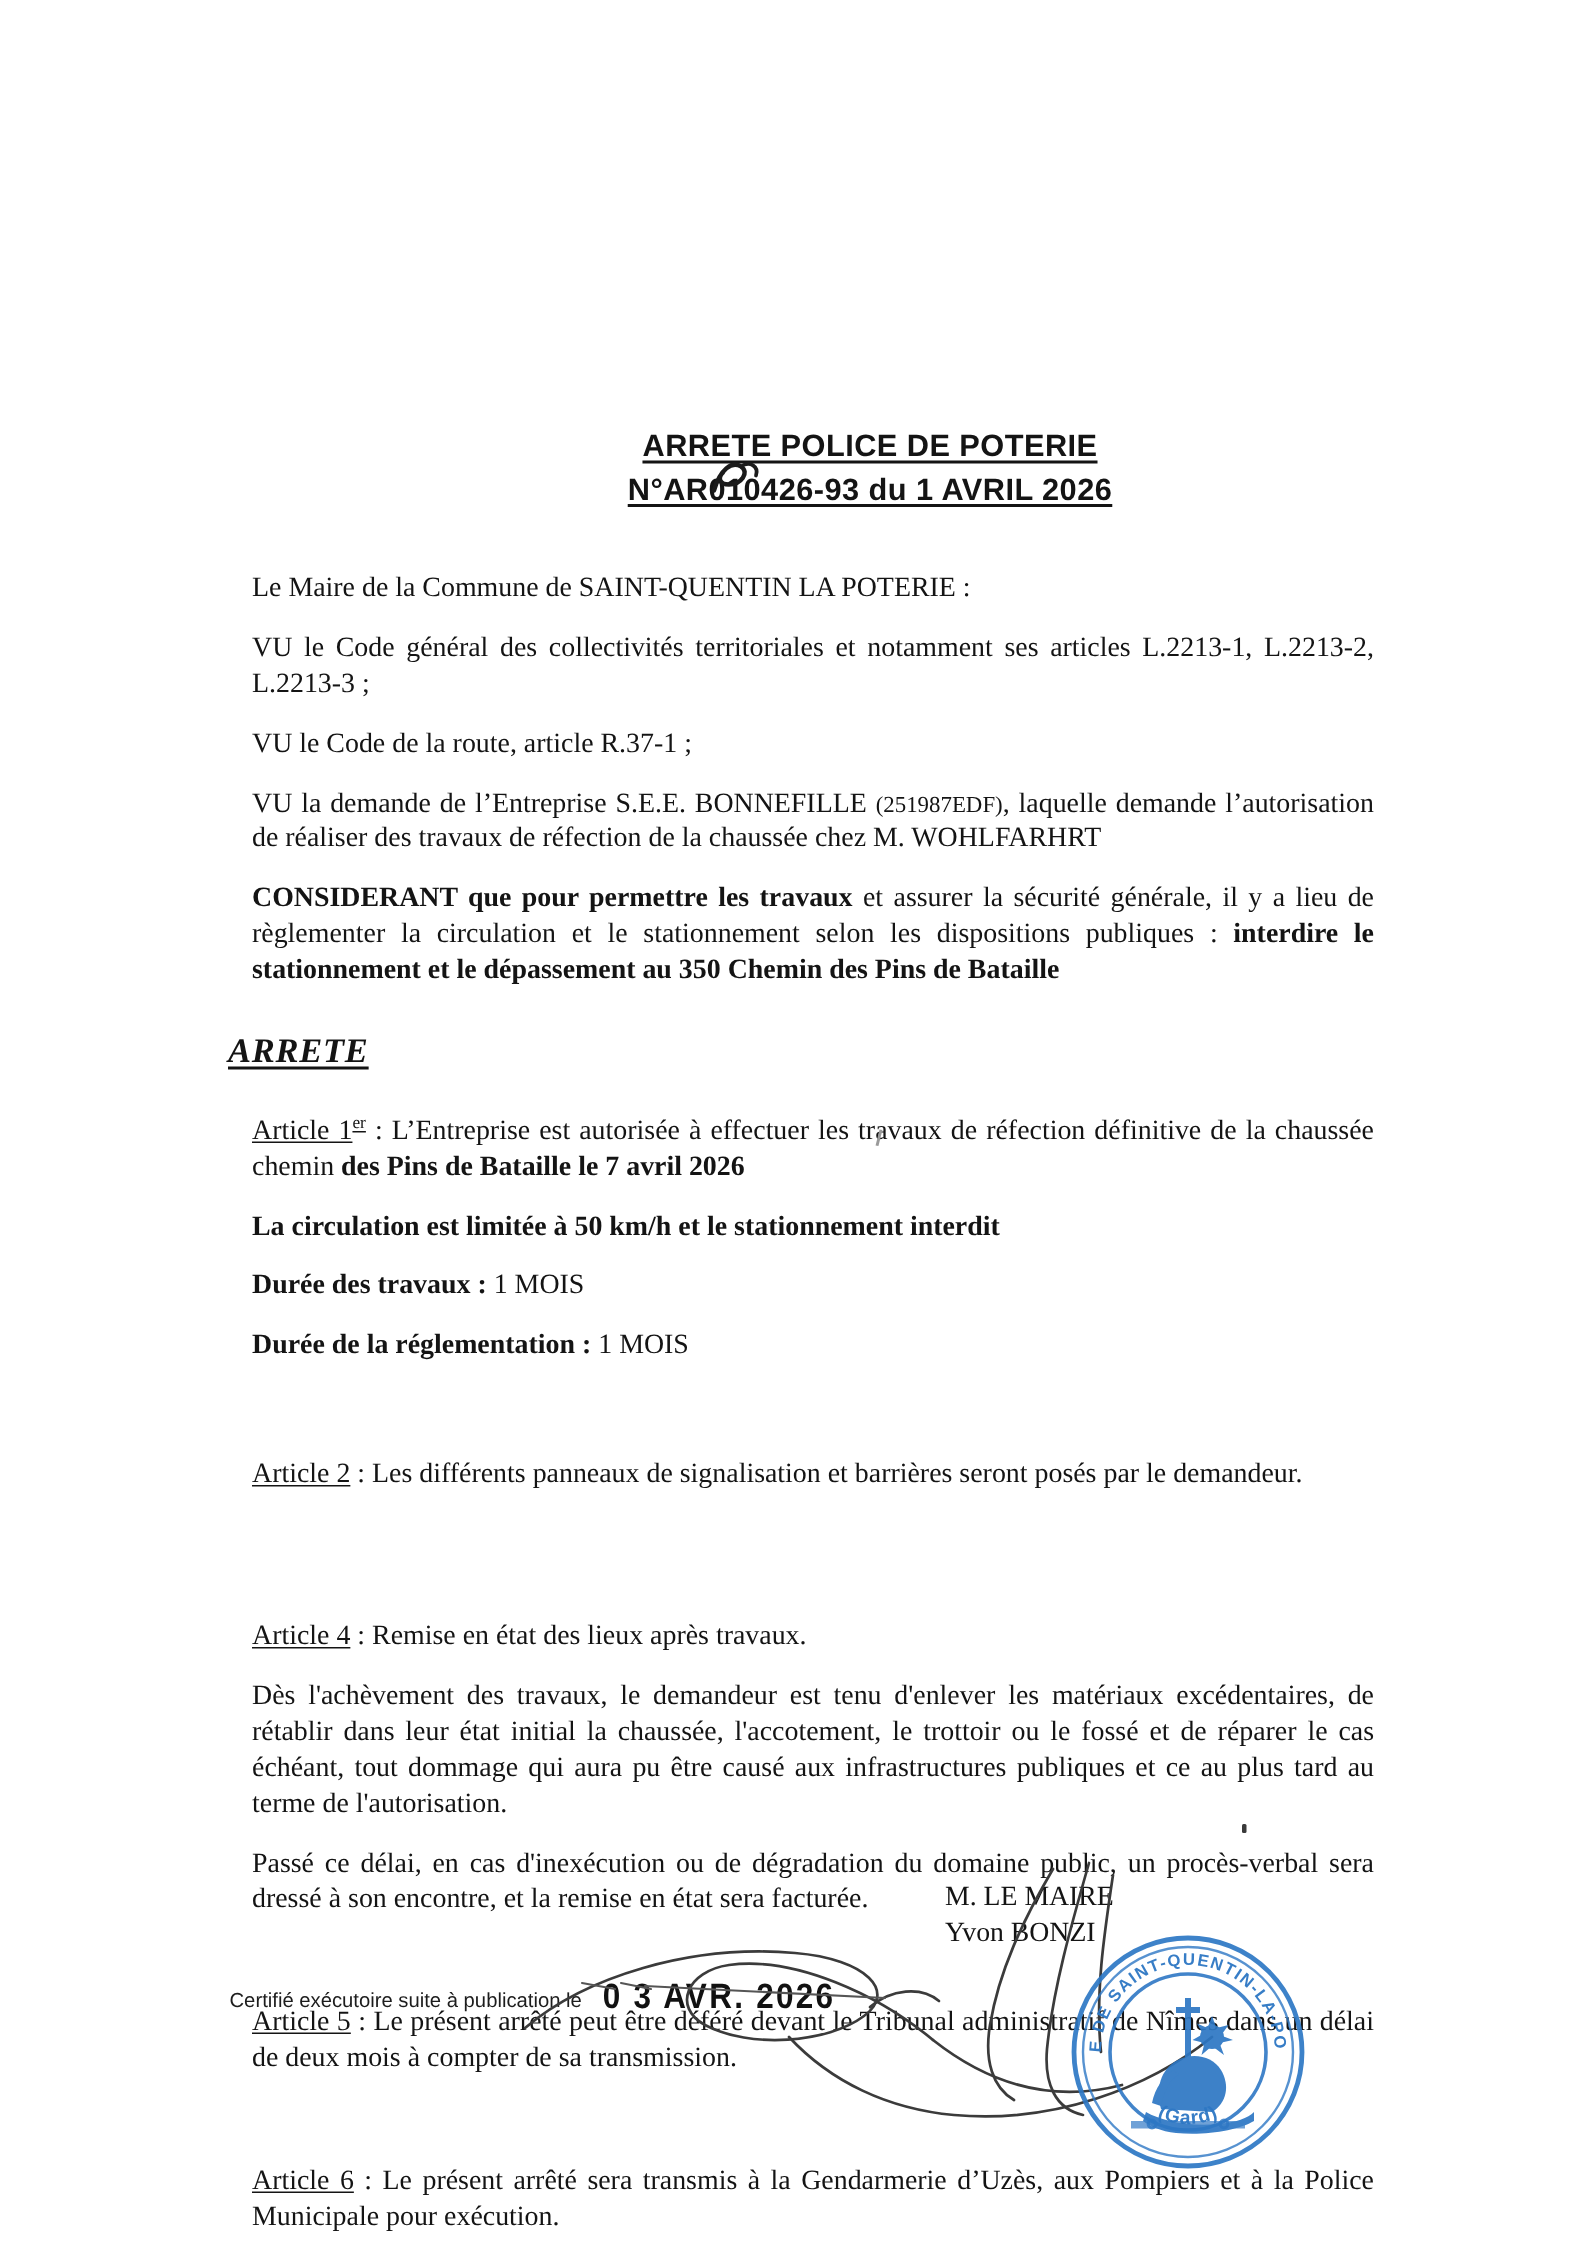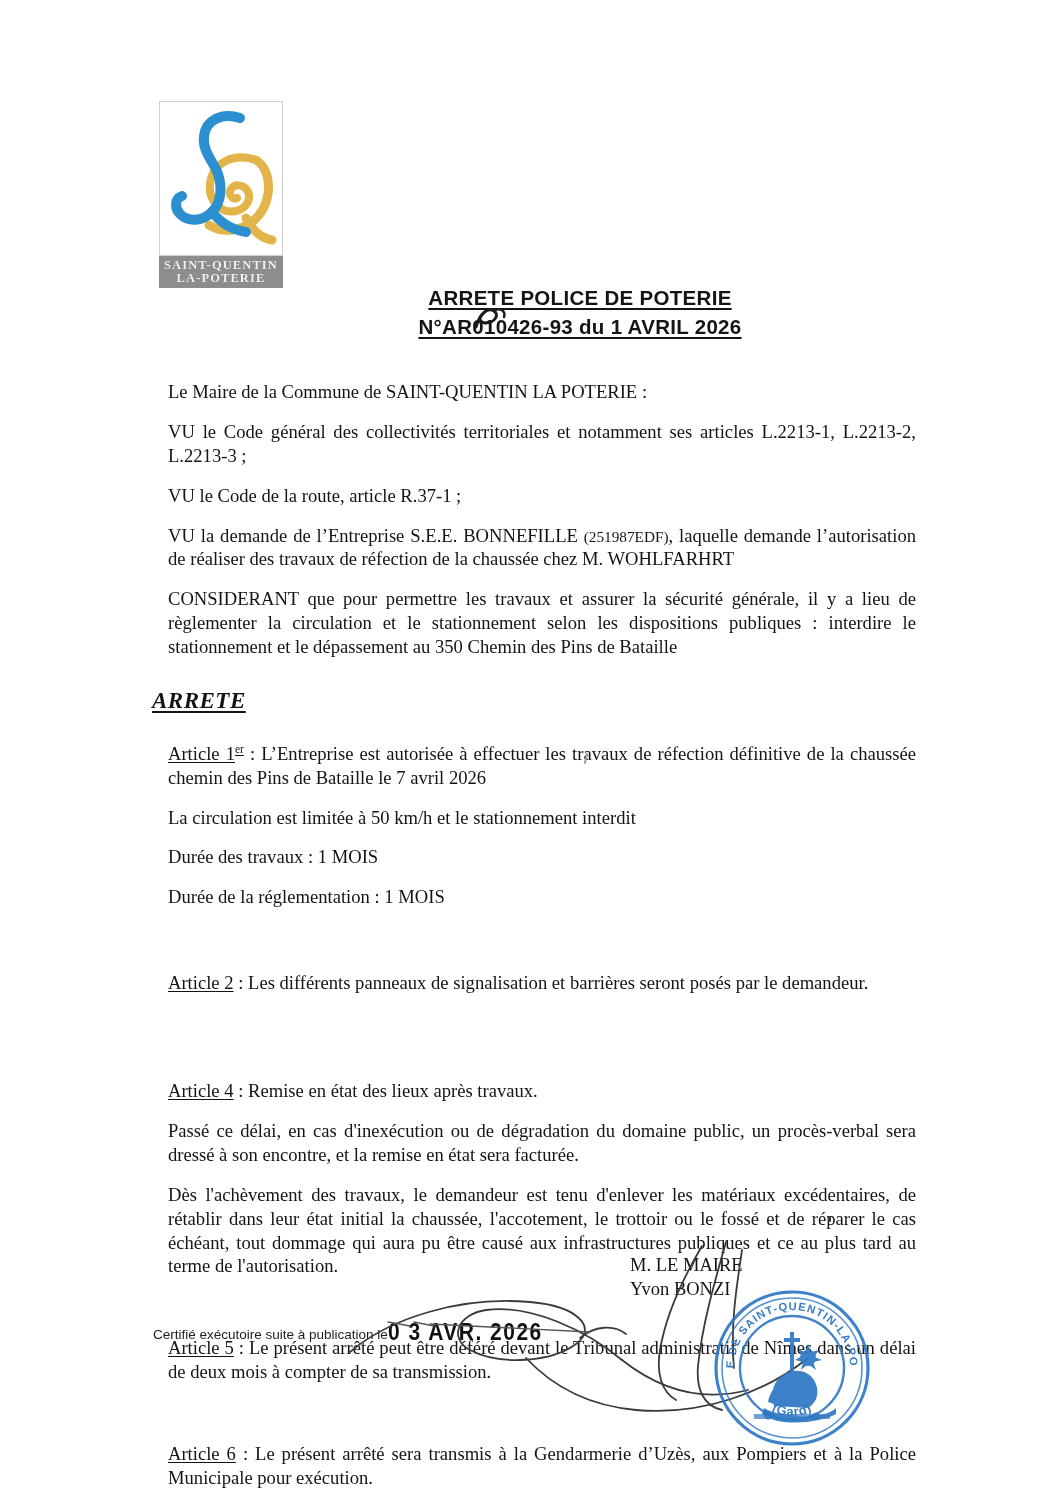--- a/index.html
+++ b/index.html
@@ -79,21 +79,21 @@
   .body-col {
     position: absolute;
     left: 152px;
     top: 364px;
     width: 780px;
     font-size: 18.6px;
     line-height: 1.285;
   }
   .ln { margin: 16px; }
   .just { text-align: justify; text-justify: inter-word; }
-  .b { font-weight: normal; }
+  .b { font-weight: bold; }
   .u { text-decoration: underline; text-underline-offset: 2px; }
   .sup { font-size: 0.62em; vertical-align: super; }
   .small-caps-num { font-size: 0.82em; }
 
   .arrete-head {
     text-align: left;
     font-weight: bold;
     font-size: 23px;
     letter-spacing: 0.5px;
     text-decoration: underline;
@@ -116,20 +116,21 @@
   .certif {
     position: absolute;
     left: 153px;
     top: 1320px;
     font-family: "Liberation Sans", sans-serif;
     font-size: 13.5px;
     color: #1d1d1d;
     white-space: nowrap;
     display: flex;
     align-items: baseline;
+    gap: 14px;
   }
   .certif-date {
     font-family: "Liberation Sans", sans-serif;
     font-weight: bold;
     font-size: 21px;
     letter-spacing: 1.5px;
     color: #111;
     transform: scaleY(1.12);
     display: inline-block;
   }
@@ -176,37 +177,20 @@
     height: 11px;
     background: #9a9a9a;
     transform: rotate(14deg);
   }
 </style>
 </head>
 <body>
 
 <div class="page">
 
-  <div class="logo-block">
-    <div class="logo-art">
-      <svg width="122" height="153" viewBox="0 0 122 153">
-
-        <path d="M96 58 C72 50 52 62 50 82 C48 100 62 112 76 109 C88 106 92 95 87 88 C83 82 74 82 71 87 C68 92 72 98 77 96" fill="none" stroke="#E3B44A" stroke-width="8" stroke-linecap="round"></path>
-        <path d="M96 58 C106 64 110 78 108 92 C105 112 90 126 72 128 C63 129 55 127 49 123" fill="none" stroke="#E3B44A" stroke-width="9" stroke-linecap="round"></path>
-        <path d="M86 116 C92 128 100 136 112 138" fill="none" stroke="#E3B44A" stroke-width="9" stroke-linecap="round"></path>
-
-        <path d="M80 16 C62 10 46 18 44 34 C42 50 54 60 58 72 C62 84 62 100 52 110 C42 120 28 120 20 112 C14 106 15 96 22 94" fill="none" stroke="#2B8FD0" stroke-width="10" stroke-linecap="round"></path>
-        <path d="M52 110 C60 120 72 128 86 130" fill="none" stroke="#2B8FD0" stroke-width="10" stroke-linecap="round"></path>
-      </svg>
-    </div>
-    <div class="logo-band">
-      <span>SAINT-QUENTIN</span>
-      <span>LA-POTERIE</span>
-    </div>
-  </div>
 
   <div class="title-wrap">
     <div class="title-line">ARRETE POLICE DE POTERIE</div>
     <div class="title-line">N°AR010426-93 du 1 AVRIL 2026</div>
   </div>
 
   <svg class="hand-mark" viewBox="0 0 46 34">
     <path d="M6 26 C10 12 18 6 24 10 C30 14 24 22 16 22 C10 22 8 18 12 14" fill="none" stroke="#1b1b1b" stroke-width="3" stroke-linecap="round"></path>
     <path d="M24 10 C30 6 36 10 34 16" fill="none" stroke="#1b1b1b" stroke-width="2.5" stroke-linecap="round"></path>
   </svg>
@@ -231,22 +215,22 @@
     <div class="gap-lg"></div>
 
     <p class="ln just"><span class="u">Article 2</span><span> : Les différents panneaux de signalisation et barrières seront posés par le demandeur.</span></p>
 
     <div class="gap-md"></div>
 
 
     <div class="gap-md"></div>
 
     <p class="ln"><span class="u">Article 4</span><span> : Remise en état des lieux après travaux.</span></p>
+    <p class="ln just">Dès l'achèvement des travaux, le demandeur est tenu d'enlever les matériaux excédentaires, de rétablir dans leur état initial la chaussée, l'accotement, le trottoir ou le fossé et de réparer le cas échéant, tout dommage qui aura pu être causé aux infrastructures publiques et ce au plus tard au terme de l'autorisation.</p>
     <p class="ln just">Passé ce délai, en cas d'inexécution ou de dégradation du domaine public, un procès-verbal sera dressé à son encontre, et la remise en état sera facturée.</p>
-    <p class="ln just">Dès l'achèvement des travaux, le demandeur est tenu d'enlever les matériaux excédentaires, de rétablir dans leur état initial la chaussée, l'accotement, le trottoir ou le fossé et de réparer le cas échéant, tout dommage qui aura pu être causé aux infrastructures publiques et ce au plus tard au terme de l'autorisation.</p>
 
     <div class="gap-md"></div>
 
     <p class="ln just"><span class="u">Article 5</span><span> : Le présent arrêté peut être déféré devant le Tribunal administratif de Nîmes dans un délai de deux mois à compter de sa transmission.</span></p>
 
     <div class="gap-md"></div>
 
     <p class="ln just"><span class="u">Article 6</span><span> : Le présent arrêté sera transmis à la Gendarmerie d’Uzès, aux Pompiers et à la Police Municipale pour exécution.</span></p>
 
   </div>

